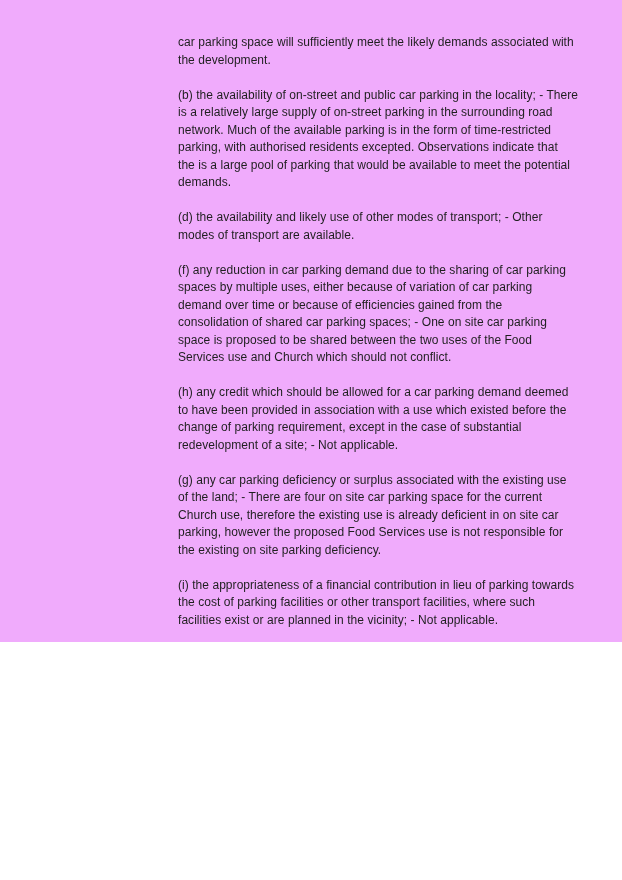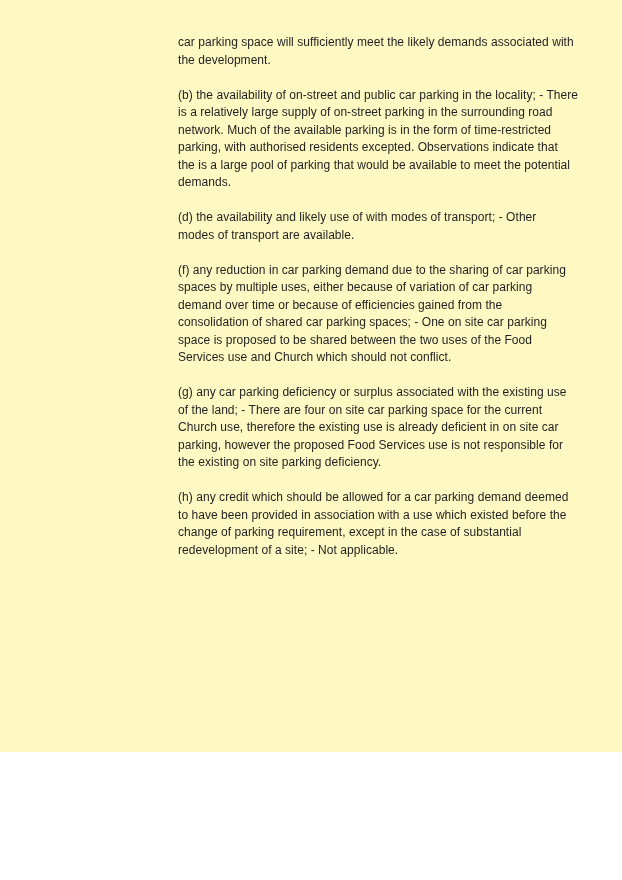--- a/index.html
+++ b/index.html
@@ -3,22 +3,22 @@
 <meta charset="utf-8">
 <style>
   html, body {
     margin: 0;
     padding: 0;
     background: #ffffff;
   }
   .page {
     position: relative;
     width: 622px;
-    height: 752px;
-    background: #fef9c3;
+    height: 642px;
+    background: #f0abfc;
     overflow: hidden;
     font-family: "Liberation Sans", "DejaVu Sans", sans-serif;
   }
   .content {
     position: absolute;
     left: 178px;
     top: 34px;
     width: 410px;
   }
   .para {
@@ -46,32 +46,35 @@
 <div class="page">
   <main class="content">
     <p class="para">car parking space will sufficiently meet the likely demands associated with
 the development.</p>
     <p class="para">(b) the availability of on-street and public car parking in the locality; - There
 is a relatively large supply of on-street parking in the surrounding road
 network. Much of the available parking is in the form of time-restricted
 parking, with authorised residents excepted. Observations indicate that
 the is a large pool of parking that would be available to meet the potential
 demands.</p>
-    <p class="para">(d) the availability and likely use of with modes of transport; - Other
+    <p class="para">(d) the availability and likely use of other modes of transport; - Other
 modes of transport are available.</p>
     <p class="para">(f) any reduction in car parking demand due to the sharing of car parking
 spaces by multiple uses, either because of variation of car parking
 demand over time or because of efficiencies gained from the
 consolidation of shared car parking spaces; - One on site car parking
 space is proposed to be shared between the two uses of the Food
 Services use and Church which should not conflict.</p>
+    <p class="para">(h) any credit which should be allowed for a car parking demand deemed
+to have been provided in association with a use which existed before the
+change of parking requirement, except in the case of substantial
+redevelopment of a site; - Not applicable.</p>
     <p class="para">(g) any car parking deficiency or surplus associated with the existing use
 of the land; - There are four on site car parking space for the current
 Church use, therefore the existing use is already deficient in on site car
 parking, however the proposed Food Services use is not responsible for
 the existing on site parking deficiency.</p>
-    <p class="para">(h) any credit which should be allowed for a car parking demand deemed
-to have been provided in association with a use which existed before the
-change of parking requirement, except in the case of substantial
-redevelopment of a site; - Not applicable.</p>
+    <p class="para">(i) the appropriateness of a financial contribution in lieu of parking towards
+the cost of parking facilities or other transport facilities, where such
+facilities exist or are planned in the vicinity; - Not applicable.</p>
   </main>
   <div class="footer">Page: 13 of 19</div>
 </div>
 
 </body></html>

